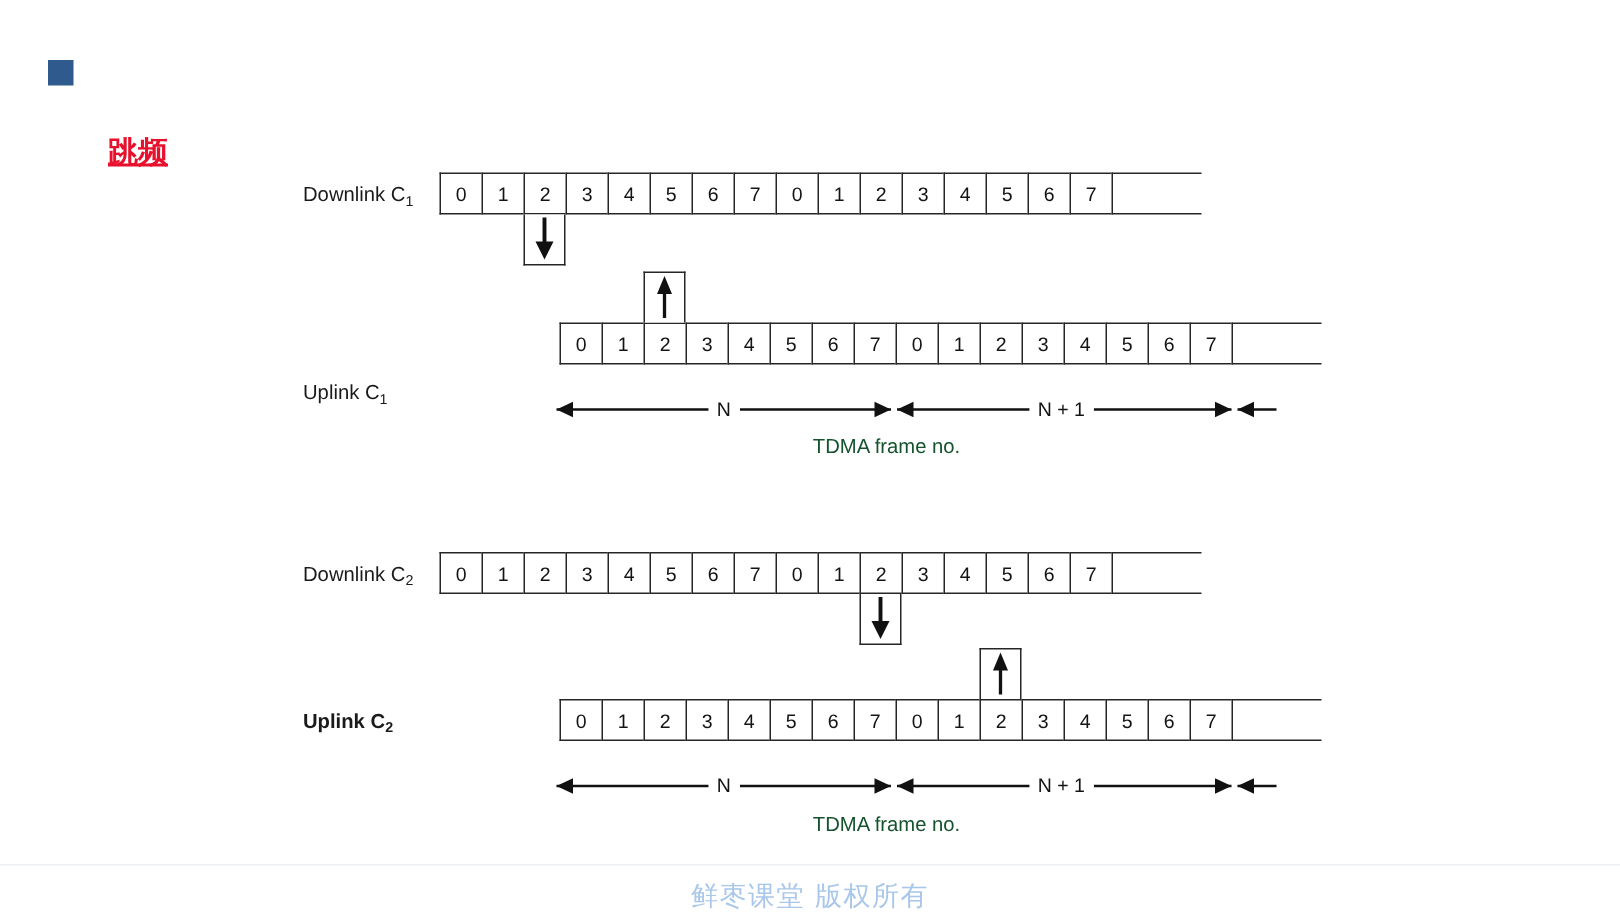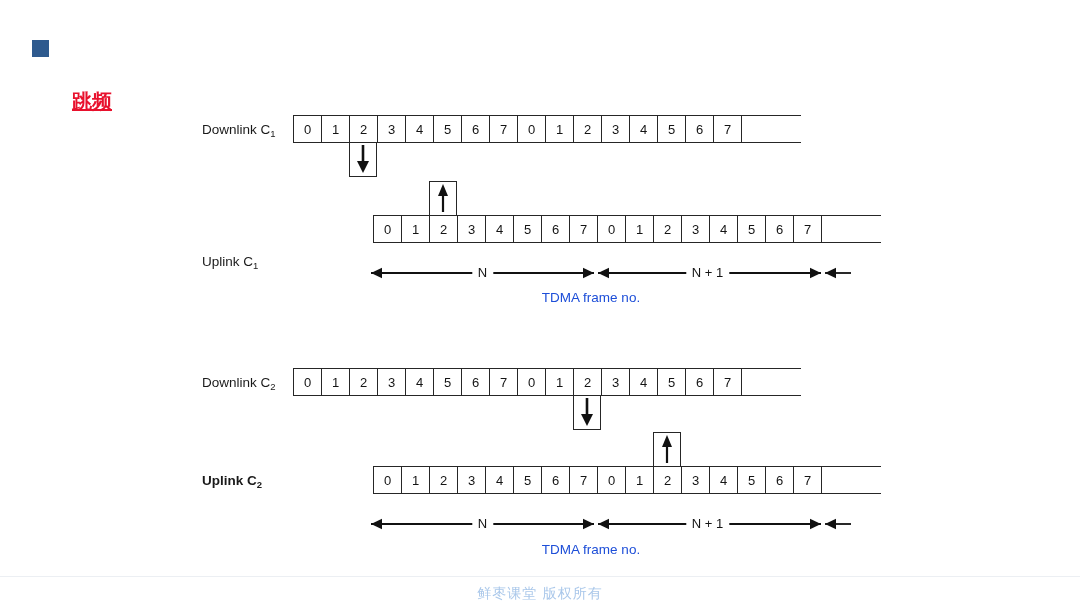--- a/index.html
+++ b/index.html
@@ -70,30 +70,30 @@
 
   
   .dimline{position:absolute;height:18px;}
   .dimline svg{display:block;overflow:visible;}
   .dimtext{
     position:absolute;font-size:13px;color:#141414;background:#fff;
     padding:0 6px;top:-1px;transform:translateX(-50%);
     font-family:"Liberation Sans","DejaVu Sans",sans-serif;
   }
   .framecap{
-    position:absolute;font-size:13.5px;color:#1d4ed8;
+    position:absolute;font-size:13.5px;color:#14532d;
     transform:translateX(-50%);white-space:nowrap;
     font-family:"Liberation Sans","DejaVu Sans",sans-serif;
   }
 
   
   #footer-rule{position:absolute;left:0;top:576px;width:1080px;height:1px;background:#eceff3;}
   #footer-text{
     position:absolute;left:0;top:585px;width:1080px;text-align:center;
-    font-size:14px;color:#a9c7ea;letter-spacing:1px;
+    font-size:18px;color:#a9c7ea;letter-spacing:1px;
     font-family:"DejaVu Sans","Liberation Sans",sans-serif;
   }
 </style>
 </head>
 <body>
 
 <div id="slide-title">
   <span id="title-bullet"></span>
 </div>
 <div id="subtitle-text">跳频</div>

